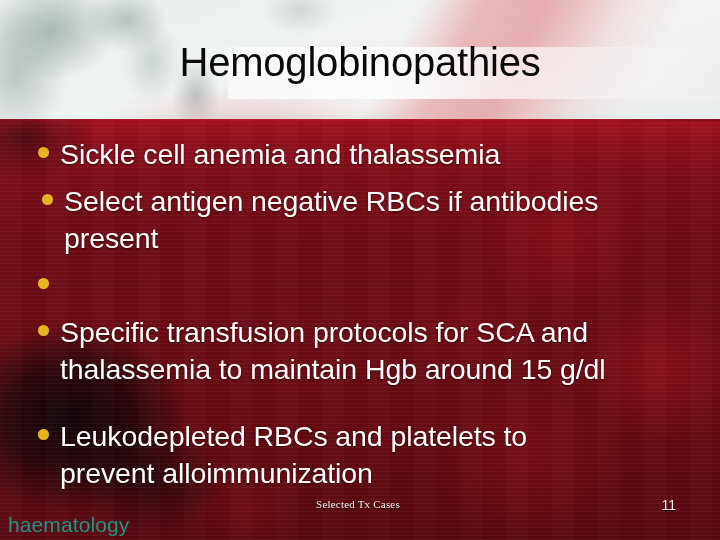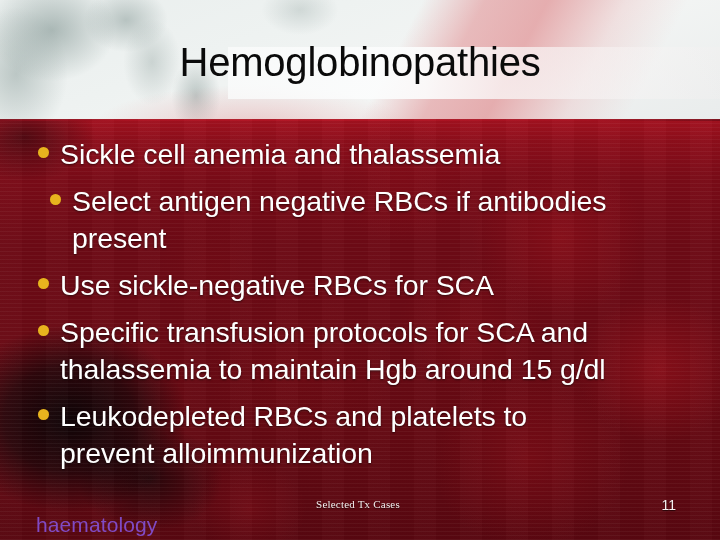--- a/index.html
+++ b/index.html
@@ -196,25 +196,24 @@
     font-size:14px;
     color:#f6f1f1;
     text-shadow:0 1px 1px rgba(0,0,0,0.6);
     z-index:5;
   }
   #watermark {
     position:absolute;
     left:8px; top:513px;
     font-size:21px;
     font-weight:400;
-    color:#8b5cf6;
+    color:#14b8a6;
     opacity:0.78;
     letter-spacing:0.1px;
     z-index:5;
-    margin-left:28px;
   }
 </style>
 </head>
 <body>
 
 <div id="slide">
 
   <div id="header">
     <div id="header-panel"></div>
   </div>
@@ -226,36 +225,35 @@
     <div id="vbands"></div>
   </div>
 
   <div id="bullets">
 
     <div class="bullet" style="position:absolute; left:0; top:136px;">
       <span class="dot" style="top:11px;"></span>
       <div class="btext">Sickle cell anemia and thalassemia</div>
     </div>
 
-    <div class="bullet" style="position:absolute; left:12px; top:183px; width:690px;">
+    <div class="bullet" style="position:absolute; left:4px; top:183px; width:690px;">
       <span class="dot" style="top:11px;"></span>
       <div class="btext">Select antigen negative RBCs if antibodies present</div>
     </div>
 
     <div class="bullet" style="position:absolute; left:0; top:267px;">
       <span class="dot" style="top:11px;"></span>
-      <div class="btext">Use sickle-negative RBCs for SCA</div>
     </div>
 
     <div class="bullet" style="position:absolute; left:0; top:314px; width:700px;">
       <span class="dot" style="top:11px;"></span>
       <div class="btext">Specific transfusion protocols for SCA and thalassemia to maintain Hgb around 15 g/dl</div>
     </div>
 
-    <div class="bullet" style="position:absolute; left:0; top:398px; width:640px;">
+    <div class="bullet" style="position:absolute; left:0; top:418px; width:640px;">
       <span class="dot" style="top:11px;"></span>
       <div class="btext">Leukodepleted RBCs and platelets to prevent alloimmunization</div>
     </div>
 
   </div>
 
   <div id="footer-center">Selected Tx Cases</div>
   <div id="footer-page">11</div>
   <div id="watermark">haematology</div>
 

